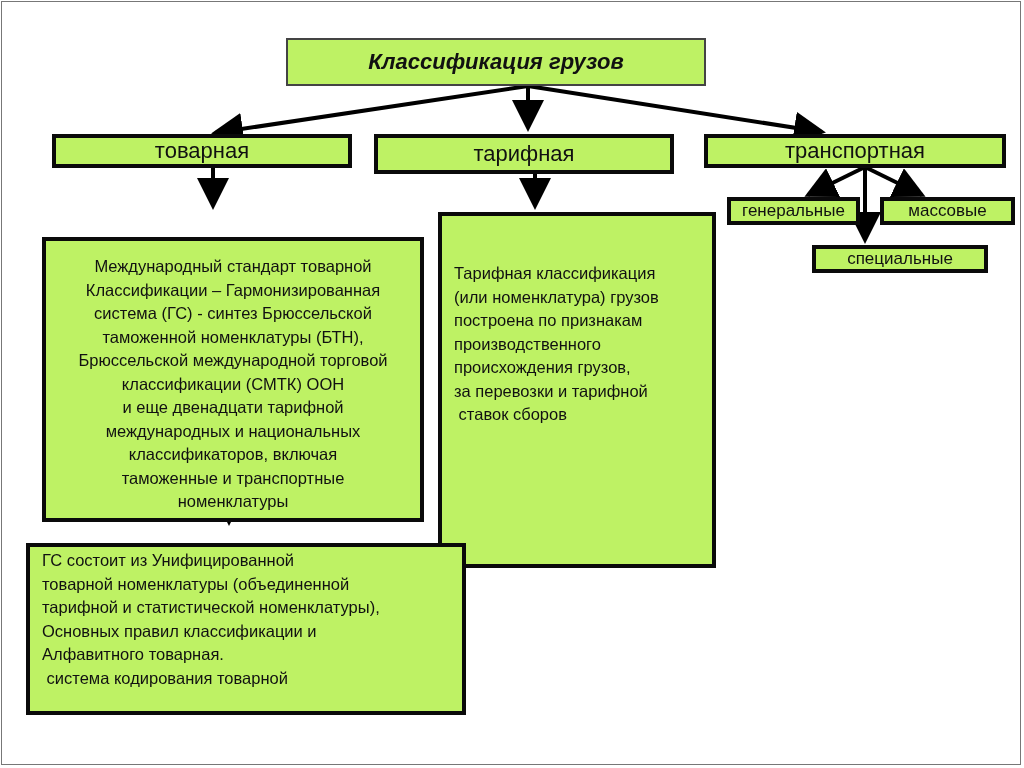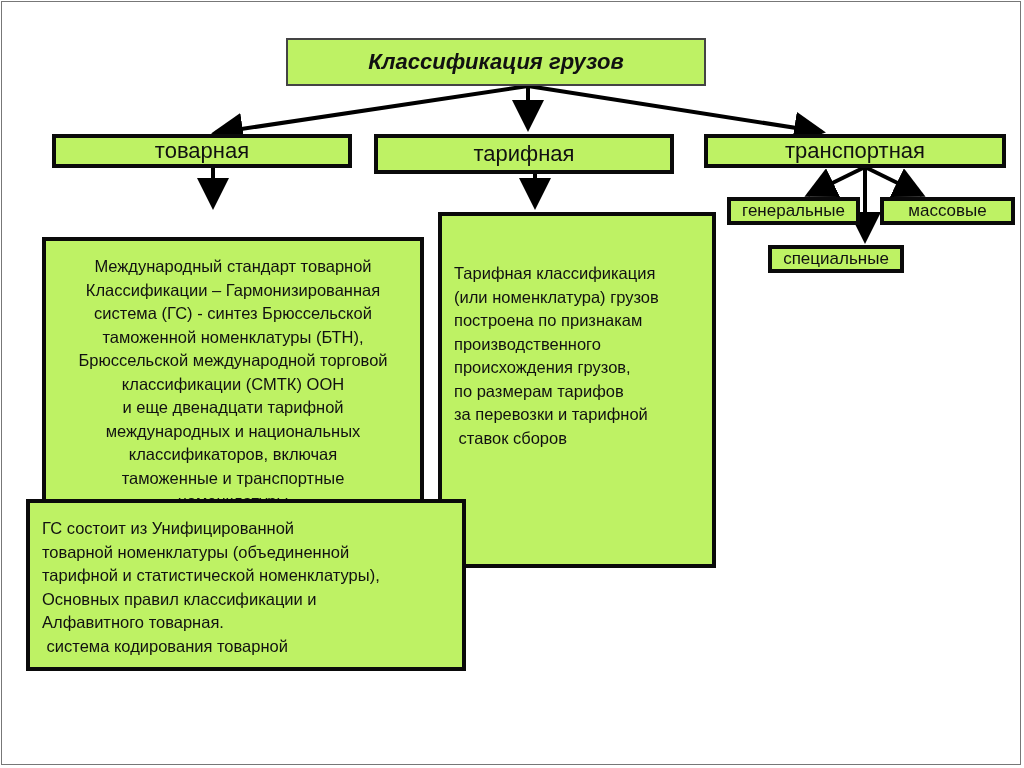--- a/index.html
+++ b/index.html
@@ -56,21 +56,21 @@
 <div class="box center cat" style="left:704px;top:134px;width:302px;height:34px;text-align:right;">
   <span>транспортная</span>
 </div>
 
 <div class="box center sub" style="left:727px;top:197px;width:133px;">
   <span>генеральные</span>
 </div>
 <div class="box center sub" style="left:880px;top:197px;width:135px;">
   <span>массовые</span>
 </div>
-<div class="box center sub" style="left:768px;top:245px;width:136px;">
+<div class="box center sub" style="left:812px;top:245px;width:176px;">
   <span>специальные</span>
 </div>
 
 <div class="box para" style="left:42px;top:212px;width:382px;height:285px;padding-top:14px;text-align:center;margin-top:25px;">
   <div>Международный стандарт товарной</div>
   <div>Классификации – Гармонизированная</div>
   <div>система (ГС) - синтез Брюссельской</div>
   <div>таможенной номенклатуры (БТН),</div>
   <div>Брюссельской международной торговой</div>
   <div>классификации (СМТК) ООН</div>
@@ -80,25 +80,24 @@
   <div>таможенные и транспортные</div>
   <div>номенклатуры</div>
 </div>
 
 <div class="box para" style="left:438px;top:212px;width:278px;height:356px;padding:46px 0 0 12px;text-align:left;">
   <div>Тарифная классификация</div>
   <div>(или номенклатура) грузов</div>
   <div>построена по признакам</div>
   <div>производственного</div>
   <div>происхождения грузов,</div>
-  <div>по размерам тарифов</div>
   <div>за перевозки и тарифной</div>
   <div> ставок сборов</div>
 </div>
 
-<div class="box para" style="left:26px;top:499px;width:440px;height:172px;padding:14px 0 0 12px;text-align:left;">
+<div class="box para" style="left:26px;top:543px;width:440px;height:172px;padding:2px 0 0 12px;text-align:left;">
   <div>ГС состоит из Унифицированной</div>
   <div>товарной номенклатуры (объединенной</div>
   <div>тарифной и статистической номенклатуры),</div>
   <div>Основных правил классификации и</div>
   <div>Алфавитного товарная.</div>
   <div> система кодирования товарной</div>
 </div>
 
 </body></html>

